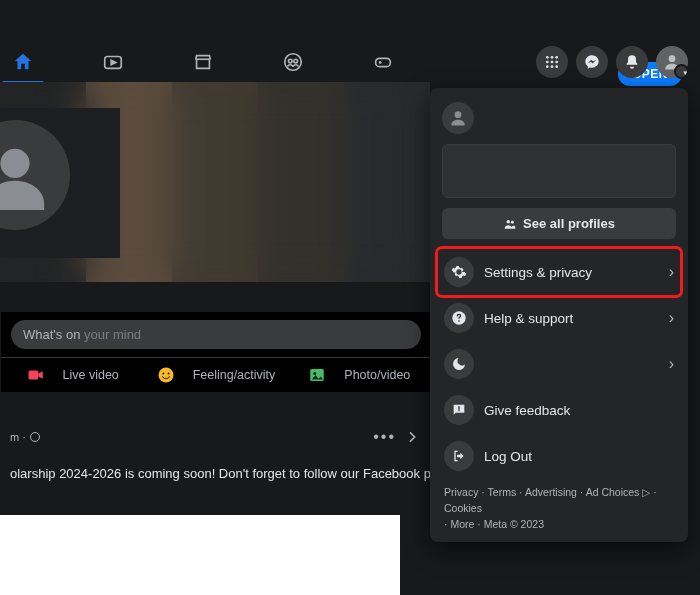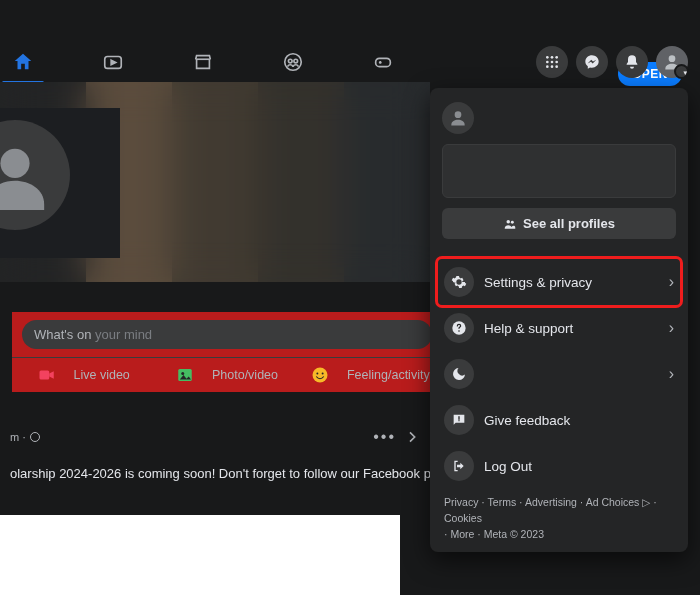--- a/index.html
+++ b/index.html
@@ -35,21 +35,21 @@
   .cover-strip { position:absolute; top:82px; left:0; width:430px; height:200px; display:flex; }
   .cover-strip div { flex:1; }
   .pane1{background:#2a2b2c;} .pane2{background:#6b5a48;} .pane3{background:#4d453a;} .pane4{background:#3d3a34;} .pane5{background:#2f3336;}
   .cover-blur { position:absolute; top:82px; left:0; width:430px; height:200px; backdrop-filter: blur(18px); background:rgba(0,0,0,.15); }
 
   .profile-pic-block { position:absolute; top:108px; left:0; width:120px; height:150px; background:#1c1e21; }
   .profile-pic { position:absolute; top:120px; left:-40px; width:110px; height:110px; border-radius:50%; background:#3a3b3c; display:flex; align-items:center; justify-content:center; }
   .profile-pic svg { width:70px; height:70px; color:#65676b; }
 
   
-  .composer { position:absolute; top:312px; left:12px; width:430px; background:#b91c1c; border-radius:0; }
+  .composer { position:absolute; top:312px; left:1px; width:430px; background:#000000; border-radius:0; }
   .composer-row1 { padding:8px 10px; display:flex; align-items:center; gap:8px; }
   .composer-input { flex:1; background:#3a3b3c; border-radius:18px; padding:7px 12px; color:#b0b3b8; font-size:13px; }
   .composer-input .faded { color:#7a7d82; }
   .composer-row2 { display:flex; border-top:1px solid #3a3b3c; }
   .composer-opt { flex:1; display:flex; align-items:center; justify-content:center; gap:18px; padding:8px 0; font-size:12.5px; color:#b0b3b8; }
   .ico-red{color:#f3425f;} .ico-grn{color:#45bd62;} .ico-yel{color:#f7b928;}
 
   
   .postmeta { position:absolute; top:420px; left:0; width:430px; display:flex; align-items:center; padding:8px 10px; }
   .postmeta-left { font-size:11px; color:#b0b3b8; display:flex; align-items:center; gap:4px; }
@@ -64,21 +64,21 @@
   
   .menu {
     position:absolute; top:88px; right:12px; width:258px;
     background:#242526; border-radius:8px; box-shadow:0 8px 24px rgba(0,0,0,.6);
     padding:8px;
   }
   .menu-profile { padding:6px 4px 10px 4px; }
   .menu-avatar { width:32px; height:32px; border-radius:50%; background:#3a3b3c; display:flex; align-items:center; justify-content:center; }
   .menu-profbox { margin-top:10px; height:54px; background:#2f3031; border:1px solid #3a3b3c; border-radius:6px; }
   .see-all { margin-top:10px; background:#3a3b3c; border-radius:6px; padding:8px; text-align:center; font-size:13px; font-weight:600; display:flex; align-items:center; justify-content:center; gap:6px; }
-  .menu-items { margin-top:10px; }
+  .menu-items { }
   .menu-item { display:flex; align-items:center; gap:10px; padding:8px 6px; border-radius:6px; font-size:13.5px; position:relative; }
   .menu-item .ic { width:30px; height:30px; border-radius:50%; background:#3a3b3c; display:flex; align-items:center; justify-content:center; flex-shrink:0; }
   .menu-item .chev { margin-left:auto; color:#b0b3b8; font-size:16px; }
   .menu-item.highlight { outline:3px solid #ef1d1d; outline-offset:0; border-radius:4px; }
   .menu-footer { font-size:10.5px; color:#b0b3b8; padding:6px 6px 2px 6px; line-height:1.5; }
   .menu-footer span.sep::before { content:" · "; }
 
   svg { display:block; }
 </style>
 </head>
@@ -179,35 +179,35 @@
   </div>
   <div class="composer-row2">
     <div class="composer-opt">
       <svg class="ico-red" width="18" height="18" viewBox="0 0 24 24" fill="currentColor">
           <rect x="2" y="6" width="13" height="12" rx="2"></rect>
           <path d="M15 10l6-3v10l-6-3z"></path>
         </svg>
       <span>Live video</span>
     </div>
     <div class="composer-opt">
-      <svg class="ico-grn" width="18" height="18" viewBox="0 0 24 24" fill="currentColor">
-          <rect x="3" y="4" width="18" height="16" rx="2"></rect>
-          <circle cx="9" cy="10" r="2" fill="#242526"></circle>
-          <path d="M5 18l5-6 4 5 3-3 3 4z" fill="#242526"></path>
-        </svg>
-      <span>Photo/video</span>
-    </div>
-    <div class="composer-opt">
       <svg class="ico-yel" width="18" height="18" viewBox="0 0 24 24" fill="currentColor">
           <circle cx="12" cy="12" r="10"></circle>
           <circle cx="8.5" cy="10" r="1.3" fill="#242526"></circle>
           <circle cx="15.5" cy="10" r="1.3" fill="#242526"></circle>
           <path d="M7 14c1.5 2 3 3 5 3s3.5-1 5-3" stroke="#242526" stroke-width="1.5" fill="none"></path>
         </svg>
       <span>Feeling/activity</span>
+    </div>
+    <div class="composer-opt">
+      <svg class="ico-grn" width="18" height="18" viewBox="0 0 24 24" fill="currentColor">
+          <rect x="3" y="4" width="18" height="16" rx="2"></rect>
+          <circle cx="9" cy="10" r="2" fill="#242526"></circle>
+          <path d="M5 18l5-6 4 5 3-3 3 4z" fill="#242526"></path>
+        </svg>
+      <span>Photo/video</span>
     </div>
   </div>
 </div>
 
 <div class="postmeta">
   <div class="postmeta-left">
     <span>m ·</span>
     <span class="globe"></span>
   </div>
   <div class="postmeta-right">

